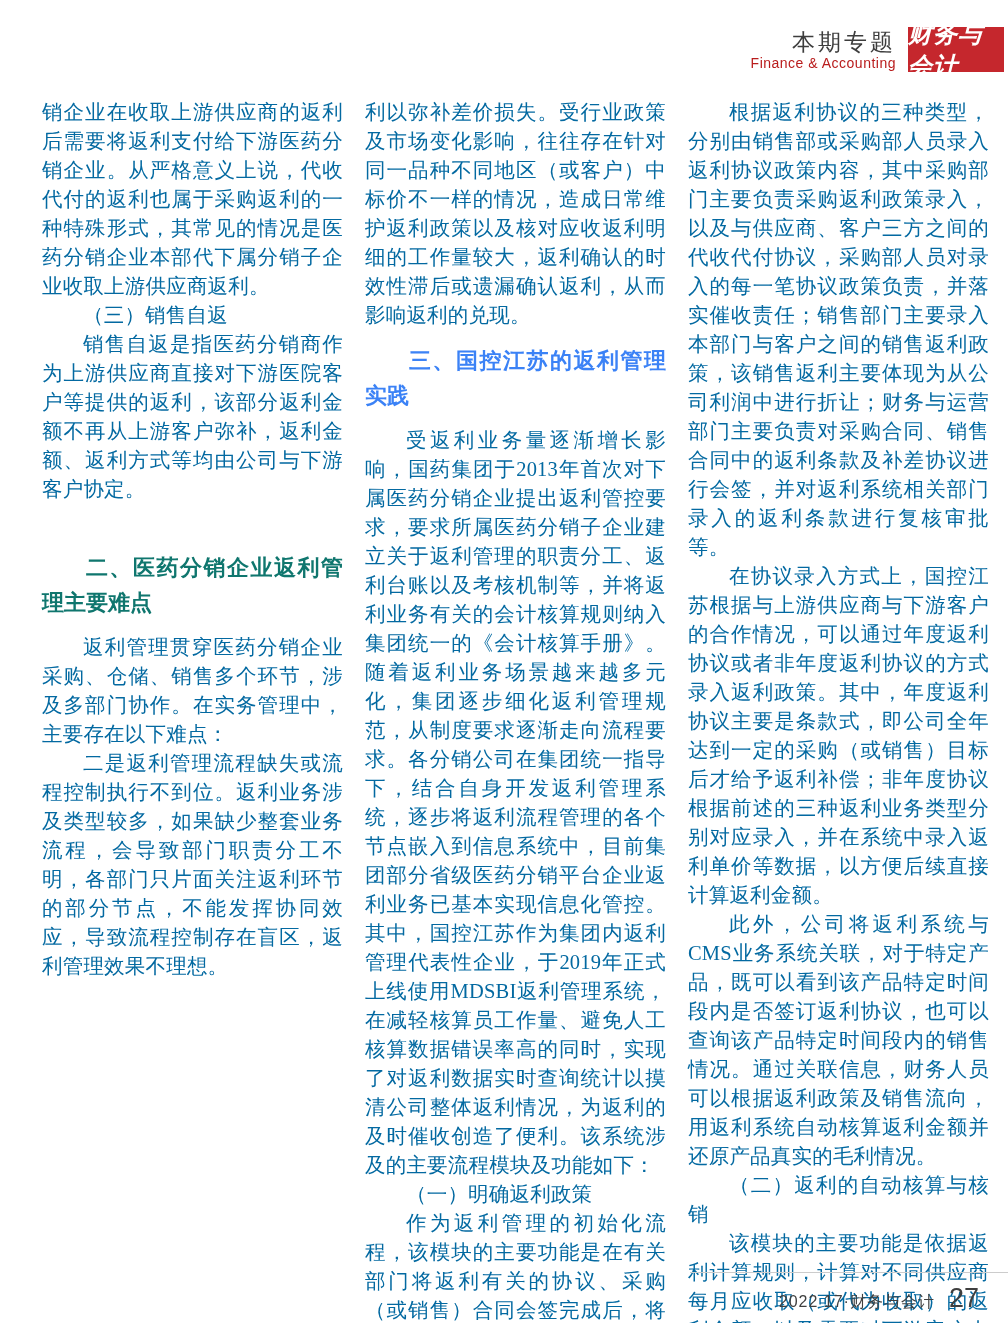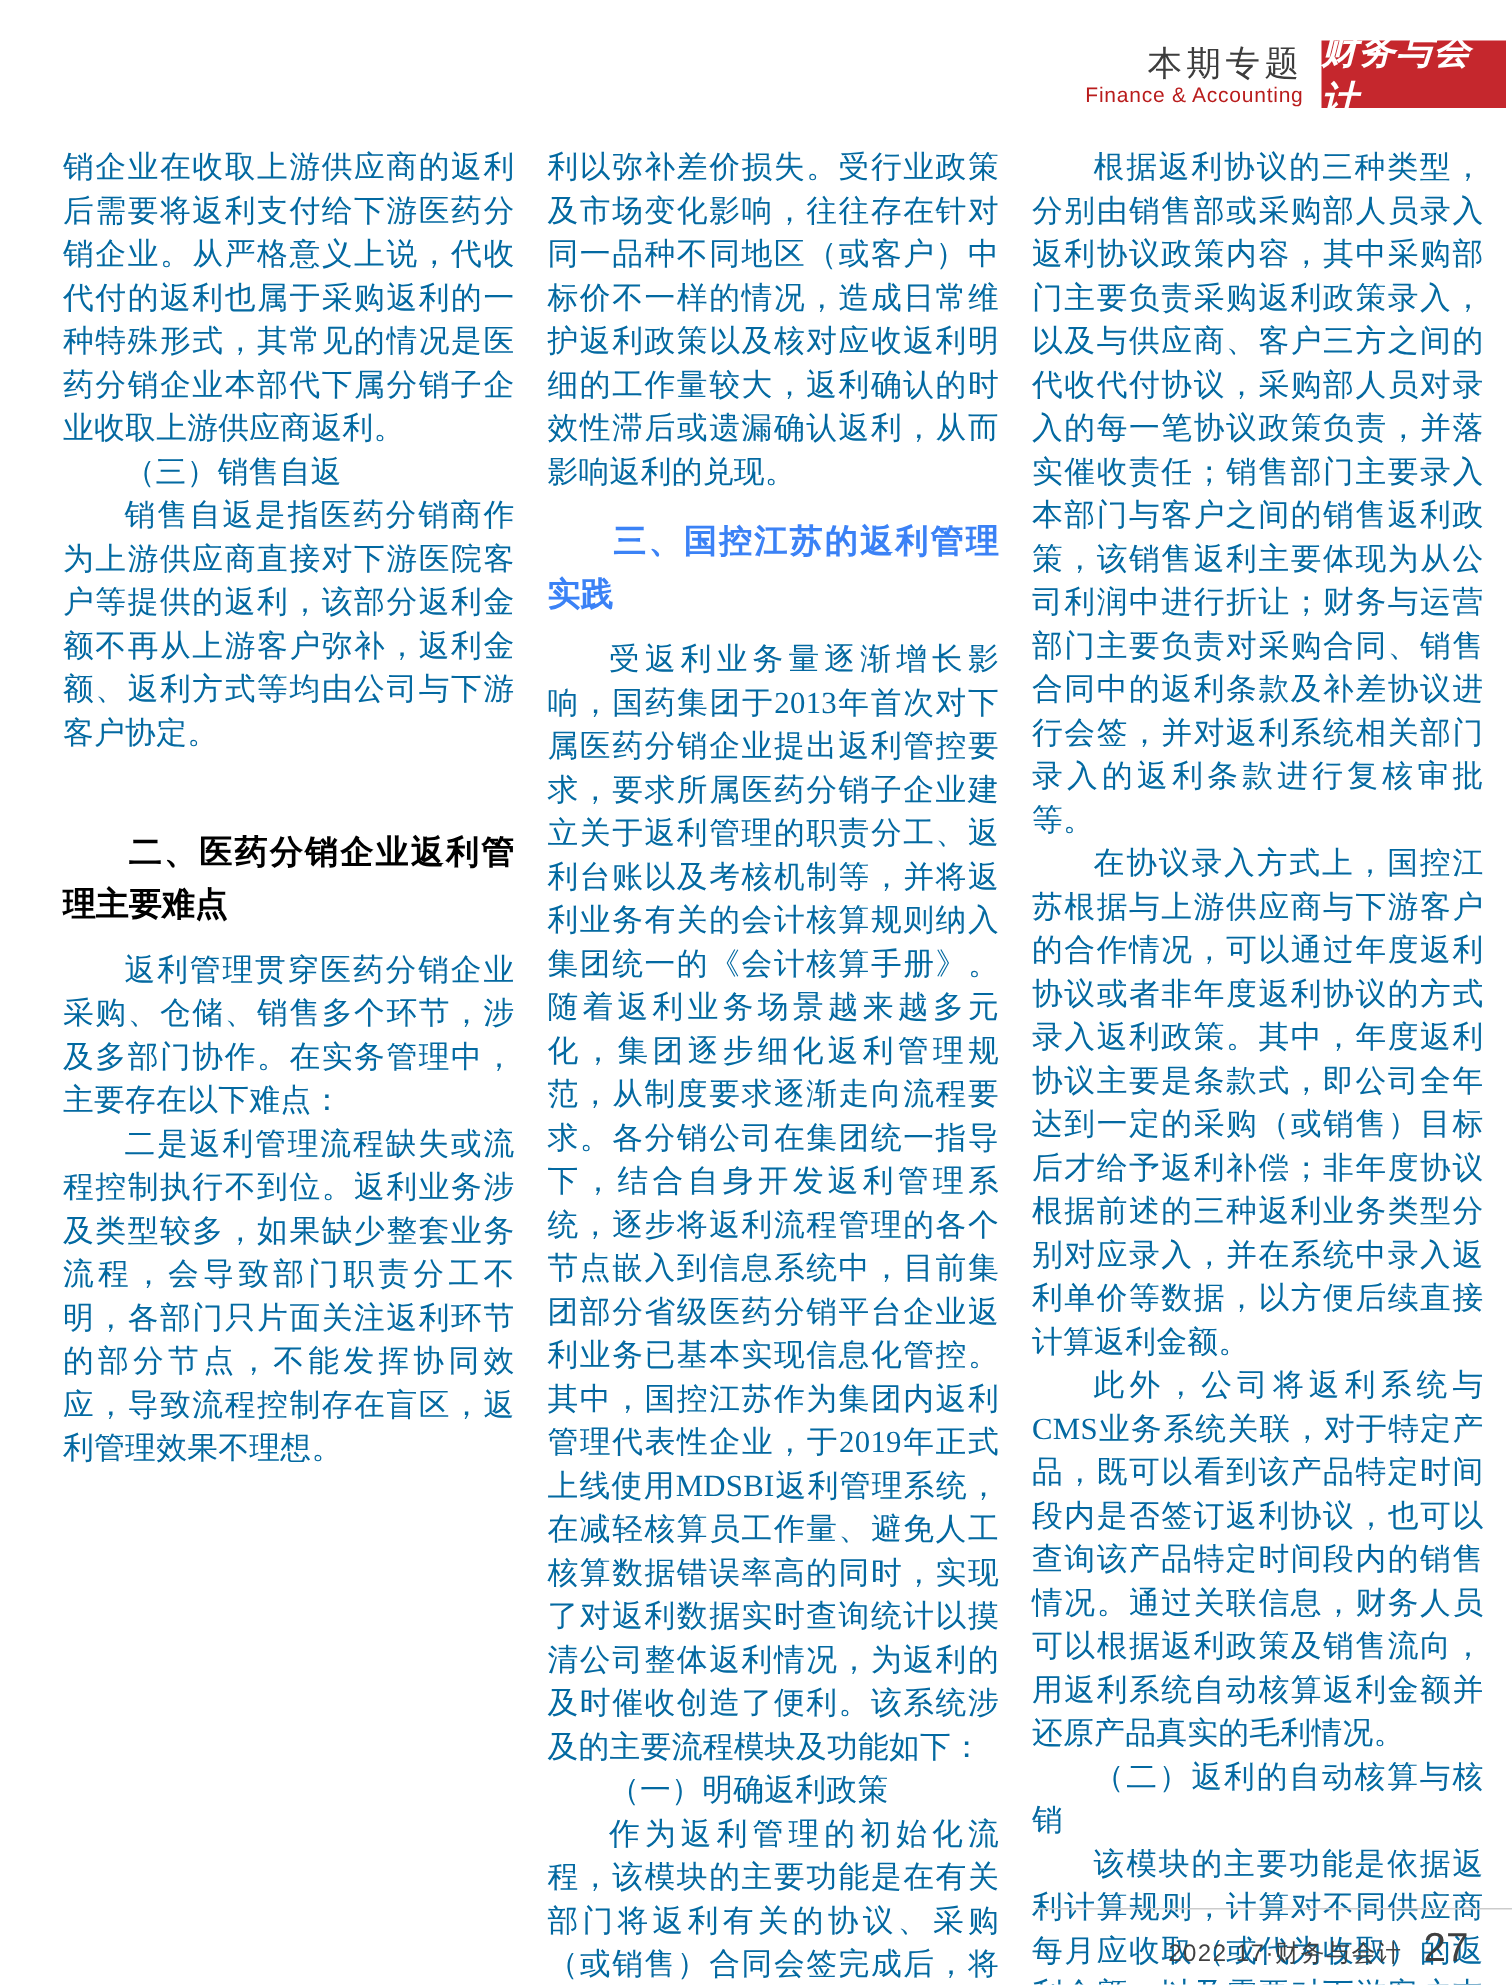--- a/index.html
+++ b/index.html
@@ -16,21 +16,21 @@
   .header-titles { text-align: right; margin-right: 12px; }
   .zh-title {
     font-family: "Liberation Sans", "DejaVu Sans", sans-serif;
     font-size: 23px; color: #3d3d3d; letter-spacing: 3px; line-height: 26px;
   }
   .en-title {
     font-family: "Liberation Sans", "DejaVu Sans", sans-serif;
     font-size: 14px; color: #b91c1c; letter-spacing: 0.5px; line-height: 16px;
   }
   .logo {
-    width: 123px; height: 45px;
+    width: 96px; height: 45px;
     display: flex; align-items: center; justify-content: center;
     color: #ffffff;
     font-style: italic; font-weight: bold; font-size: 24px;
     letter-spacing: 1px;
     font-family: "Liberation Serif", "DejaVu Serif", serif;
   }
 
   
   .columns {
     position: absolute; left: 42px; top: 98px; width: 948px;
@@ -73,21 +73,21 @@
     <div class="en-title">Finance &amp; Accounting</div>
   </div>
   <div class="logo" style="background: rgb(197, 39, 45);">财务与会计</div>
 </div>
 
 <div class="columns">
     <div class="col">
       <p class="para">销企业在收取上游供应商的返利后需要将返利支付给下游医药分销企业。从严格意义上说，代收代付的返利也属于采购返利的一种特殊形式，其常见的情况是医药分销企业本部代下属分销子企业收取上游供应商返利。</p>
       <p class="para indent">（三）销售自返</p>
       <p class="para indent">销售自返是指医药分销商作为上游供应商直接对下游医院客户等提供的返利，该部分返利金额不再从上游客户弥补，返利金额、返利方式等均由公司与下游客户协定。</p>
-      <h3 class="red-heading" style="color: #000000; margin-top: 46px;">二、医药分销企业返利管理主要难点</h3>
+      <h3 class="red-heading" style="color: #0f766e; margin-top: 46px;">二、医药分销企业返利管理主要难点</h3>
       <p class="para indent">返利管理贯穿医药分销企业采购、仓储、销售多个环节，涉及多部门协作。在实务管理中，主要存在以下难点：</p>
       <p class="para indent">二是返利管理流程缺失或流程控制执行不到位。返利业务涉及类型较多，如果缺少整套业务流程，会导致部门职责分工不明，各部门只片面关注返利环节的部分节点，不能发挥协同效应，导致流程控制存在盲区，返利管理效果不理想。</p>
     </div>
     <div class="col">
       <p class="para">利以弥补差价损失。受行业政策及市场变化影响，往往存在针对同一品种不同地区（或客户）中标价不一样的情况，造成日常维护返利政策以及核对应收返利明细的工作量较大，返利确认的时效性滞后或遗漏确认返利，从而影响返利的兑现。</p>
       <h3 class="red-heading" style="color: #3b82f6;">三、国控江苏的返利管理实践</h3>
       <p class="para indent">受返利业务量逐渐增长影响，国药集团于2013年首次对下属医药分销企业提出返利管控要求，要求所属医药分销子企业建立关于返利管理的职责分工、返利台账以及考核机制等，并将返利业务有关的会计核算规则纳入集团统一的《会计核算手册》。随着返利业务场景越来越多元化，集团逐步细化返利管理规范，从制度要求逐渐走向流程要求。各分销公司在集团统一指导下，结合自身开发返利管理系统，逐步将返利流程管理的各个节点嵌入到信息系统中，目前集团部分省级医药分销平台企业返利业务已基本实现信息化管控。其中，国控江苏作为集团内返利管理代表性企业，于2019年正式上线使用MDSBI返利管理系统，在减轻核算员工作量、避免人工核算数据错误率高的同时，实现了对返利数据实时查询统计以摸清公司整体返利情况，为返利的及时催收创造了便利。该系统涉及的主要流程模块及功能如下：</p>
       <p class="para indent">（一）明确返利政策</p>
       <p class="para indent">作为返利管理的初始化流程，该模块的主要功能是在有关部门将返利有关的协议、采购（或销售）合同会签完成后，将返利协议有关条款内容录入到返利管理系统中，为后期计算返利金额提供历史依据，同时方便业务人员实时查看协议条款。</p>
     </div>

